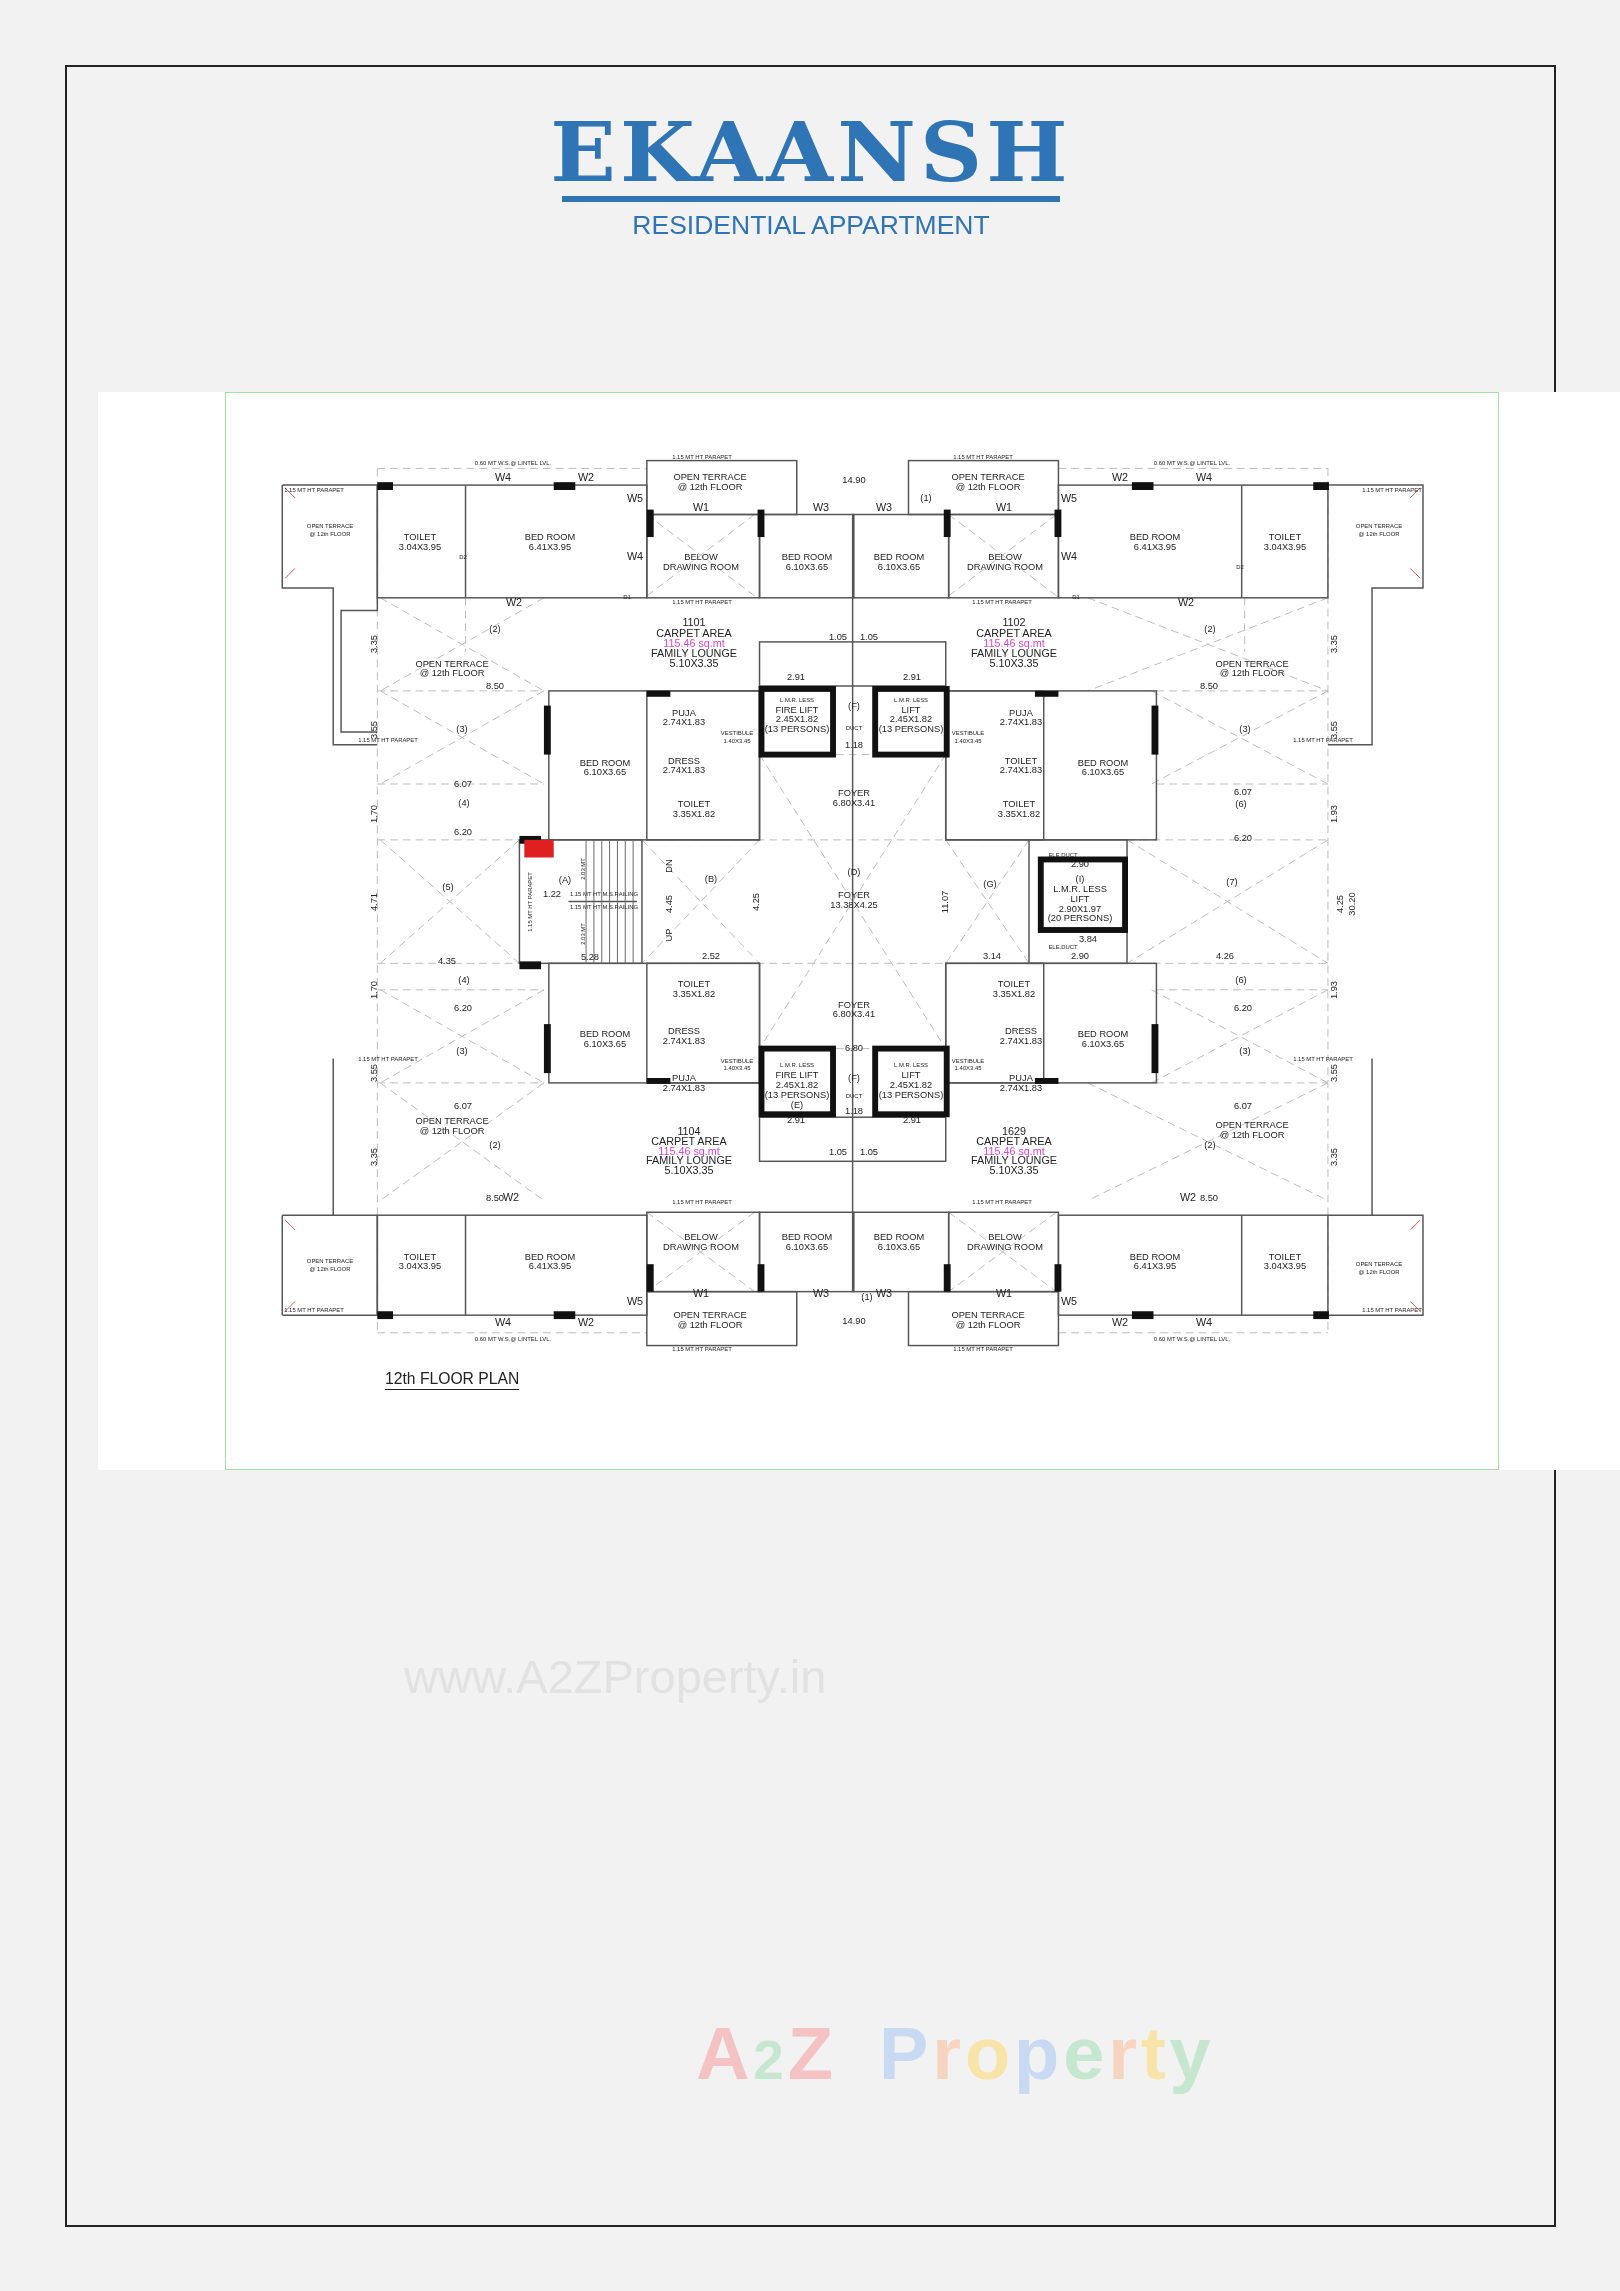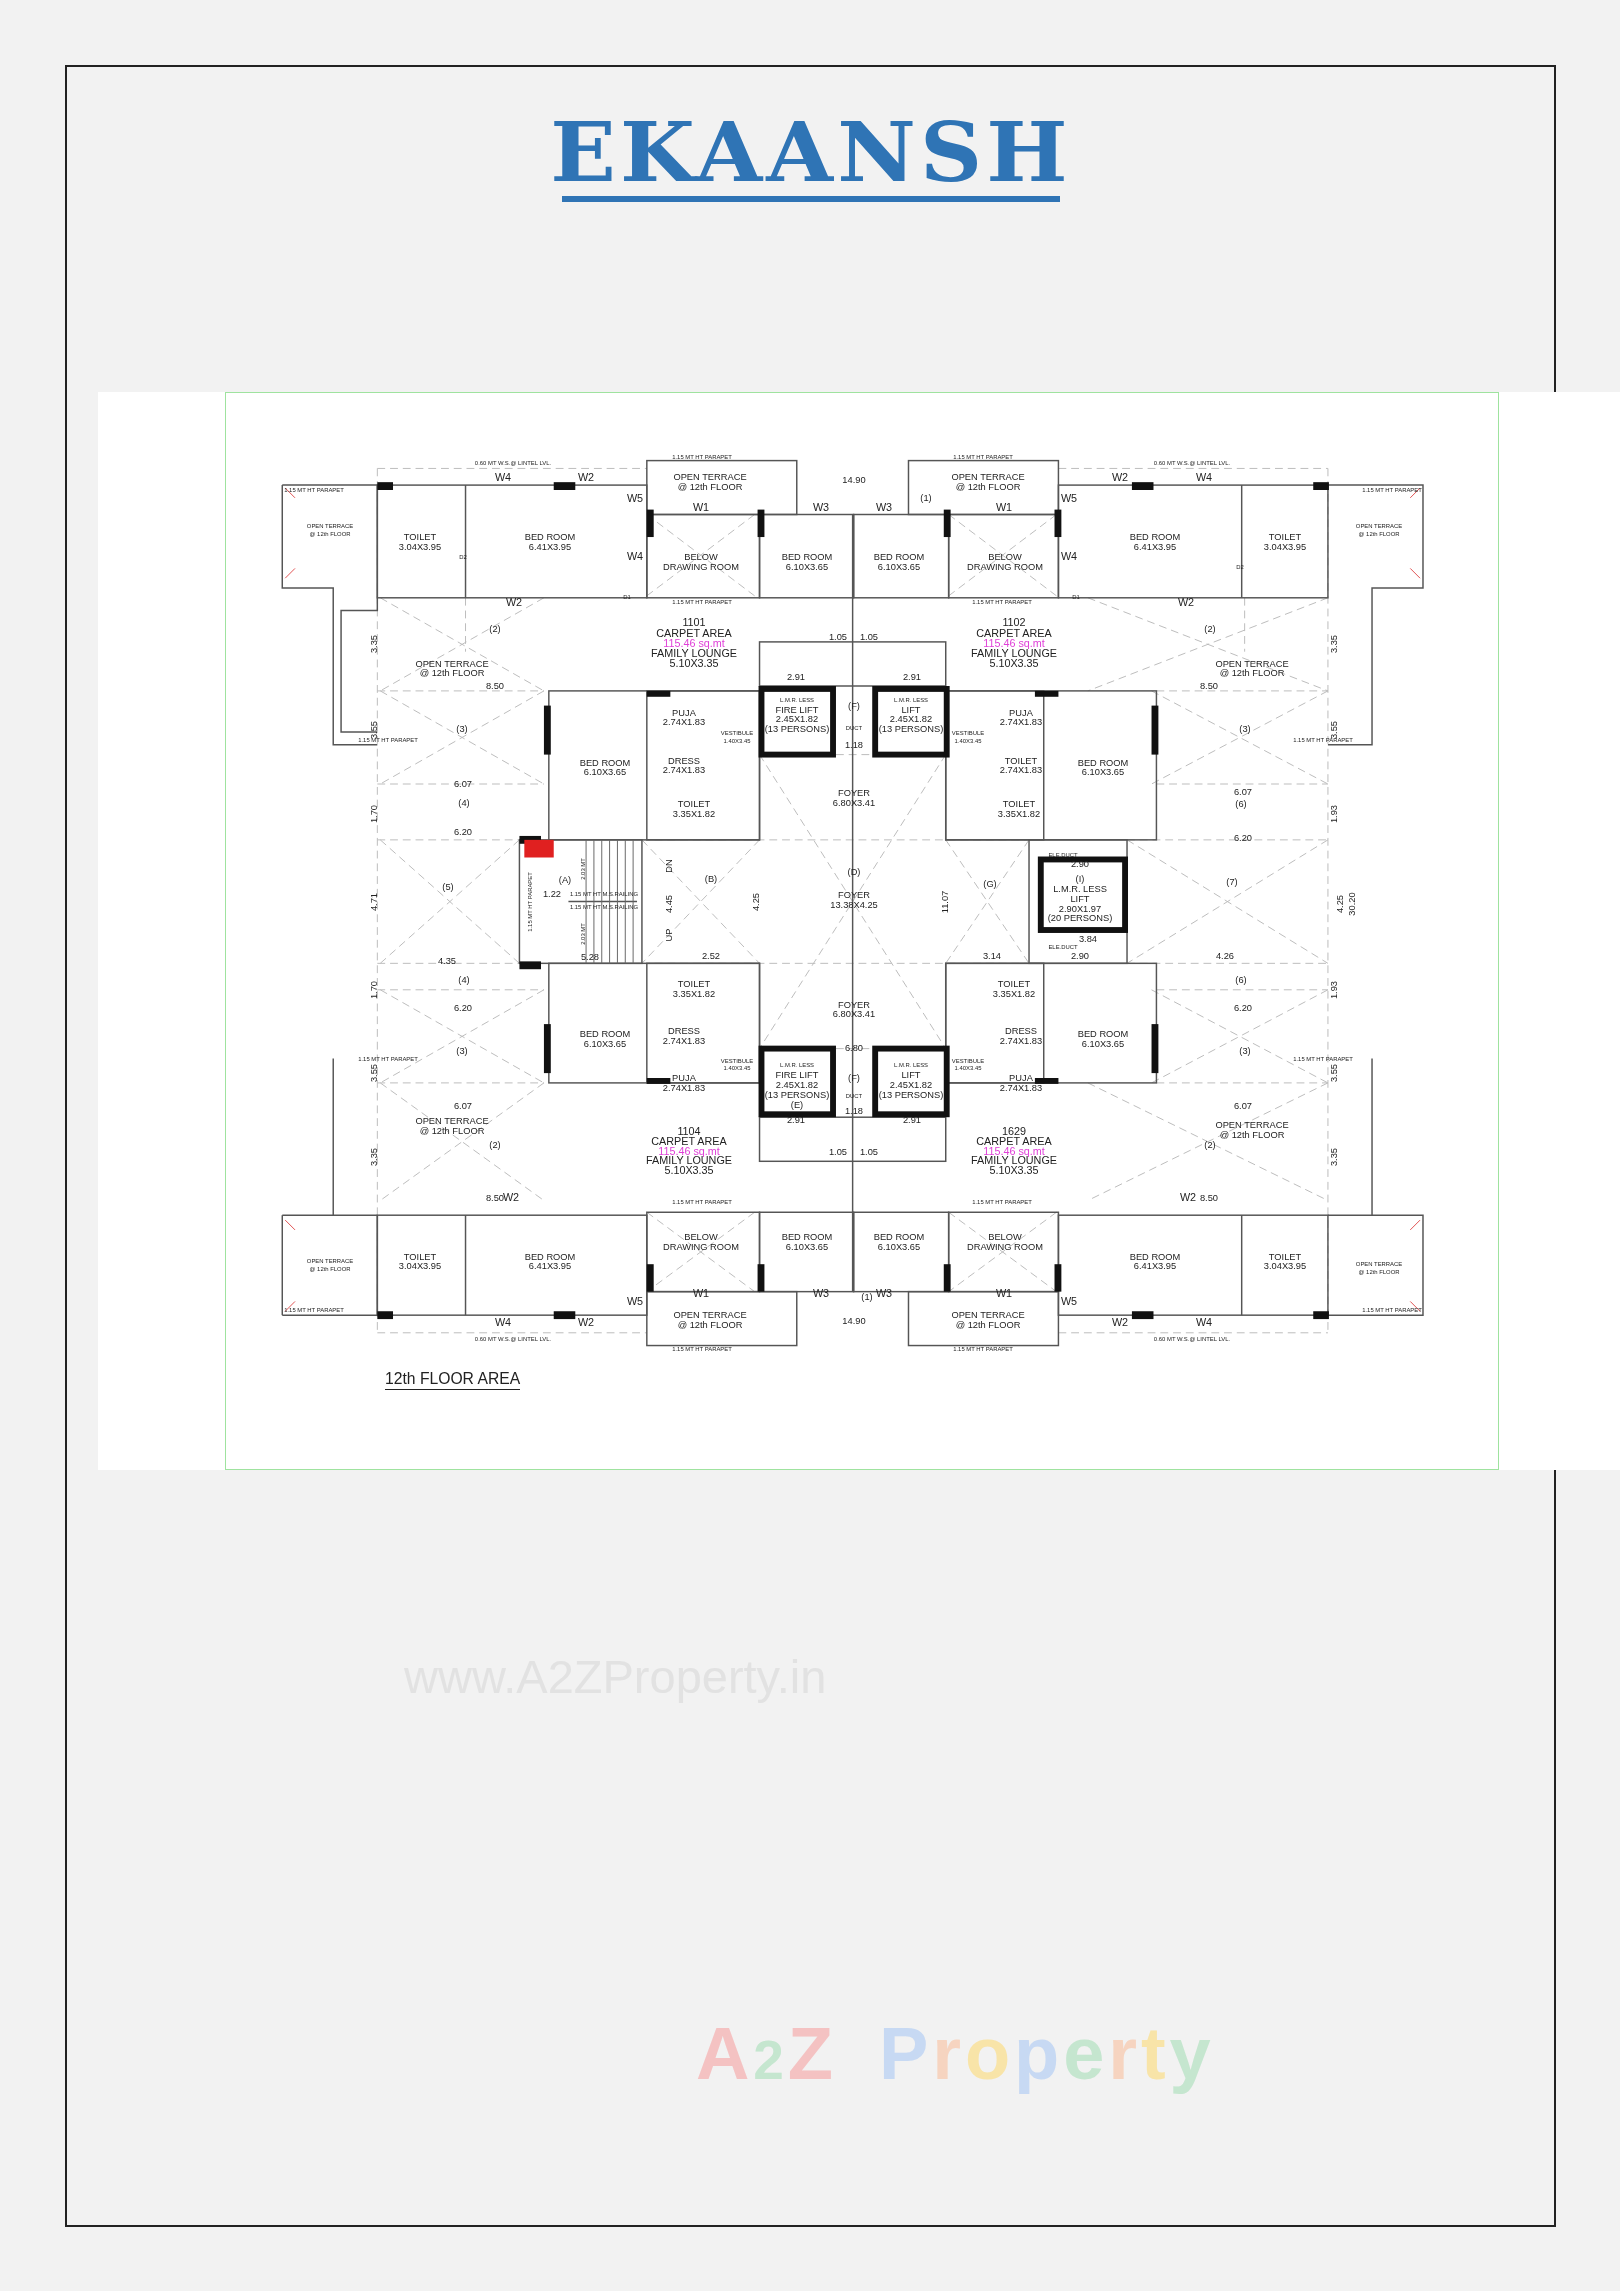--- a/index.html
+++ b/index.html
@@ -24,20 +24,21 @@
   .wm-brand span { opacity:1; }
 </style>
 </head>
 <body>
 
 <div class="frame"></div>
 
 <div class="logo">
   <div class="logo-title">EKAANSH</div>
   <div class="logo-rule"></div>
+  <div class="logo-sub">RESIDENTIAL APPARTMENT</div>
 </div>
 
 <div class="plan-sheet"></div>
 <div class="plan-border"></div>
 
 <svg class="plan" width="1620" height="1470" viewBox="0 0 1653 1500">
   <g fill="none" stroke="#bbb" stroke-width="1" stroke-dasharray="8 5">
 
     <line x1="388" y1="610" x2="555" y2="705"></line>
       <line x1="555" y1="610" x2="388" y2="705"></line>
@@ -506,20 +507,20 @@
 <div class="lbl md" style="left:1069px;top:1302px">W5</div>
 <div class="lbl md" style="left:1120px;top:1323px">W2</div>
 <div class="lbl md" style="left:1204px;top:1323px">W4</div>
 <div class="lbl md" style="left:511px;top:1198px">W2</div>
 <div class="lbl md" style="left:1188px;top:1198px">W2</div>
 <div class="lbl sm" style="left:463px;top:557px">D2</div>
 <div class="lbl sm" style="left:1240px;top:567px">D2</div>
 <div class="lbl sm" style="left:627px;top:597px">D1</div>
 <div class="lbl sm" style="left:1076px;top:597px">D1</div>
 
-<div class="plan-title">12th FLOOR AREA</div>
+<div class="plan-title">12th FLOOR PLAN</div>
 
 <div class="wm-url">www.A2ZProperty.in</div>
 <div class="wm-brand">
   <span style="color:#f4c2c2">A</span><span style="color:#c5e6cf;font-size:55px">2</span><span style="color:#f4c2c2">Z</span>
   <span style="display:inline-block;width:17.6px"></span><span style="color:#c7d9f3">P</span><span style="color:#f6d4c0">r</span><span style="color:#f8e4a8">o</span><span style="color:#c7d9f3">p</span><span style="color:#c5e6cf">e</span><span style="color:#f6d4c0">r</span><span style="color:#f8e4a8">t</span><span style="color:#c5e6cf">y</span>
 </div>
 
 
 </body></html>

